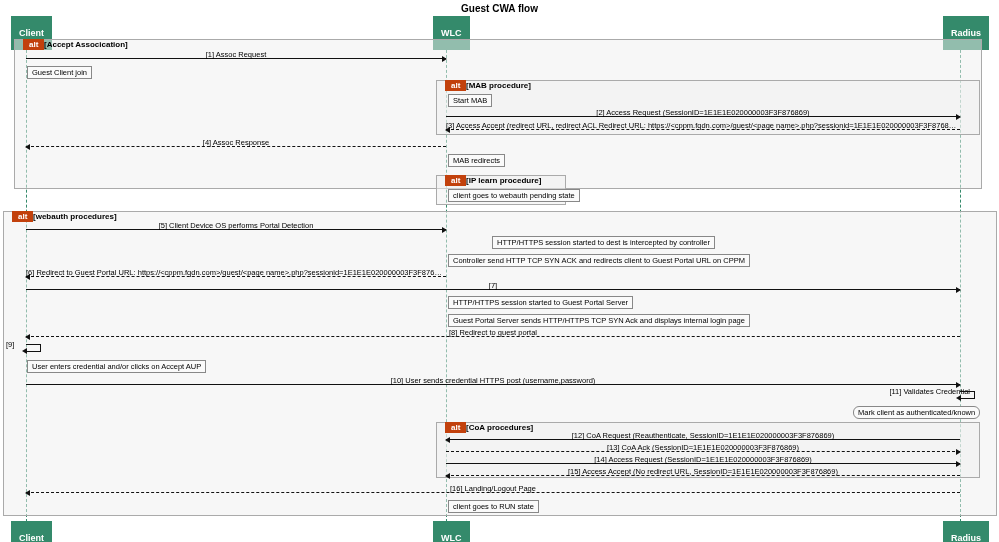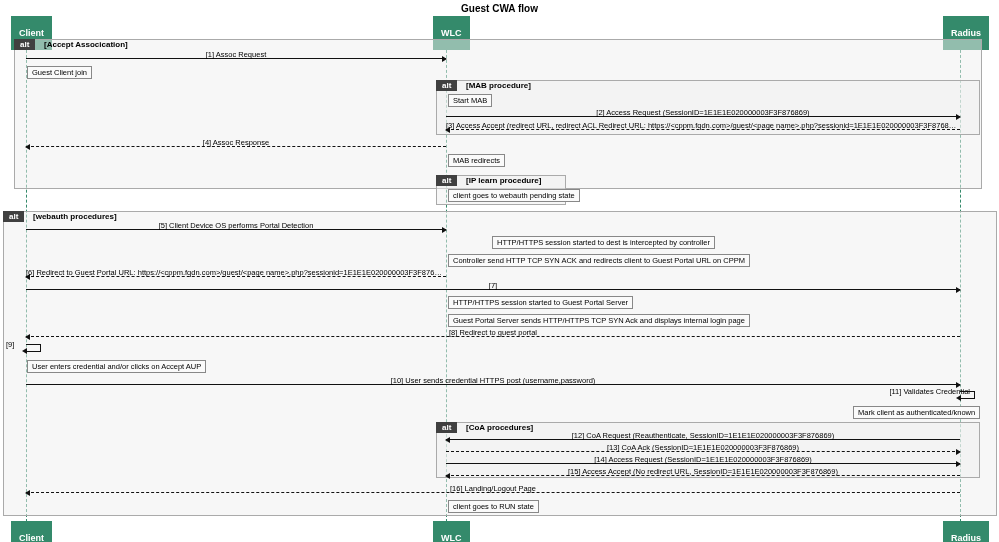--- a/index.html
+++ b/index.html
@@ -1,21 +1,21 @@
 <!DOCTYPE html>
 <html><head>
 <meta charset="utf-8">
 <style>
   * { box-sizing: border-box; margin: 0; padding: 0; }
   body { font-family: Arial, Helvetica, sans-serif; font-size: 9px; background: #fff; width: 999px; height: 542px; position: relative; overflow: hidden; }
   .title { text-align: center; font-weight: bold; font-size: 10px; padding: 3px 0; }
   .stage { position: absolute; top: 16px; left: 0; width: 999px; height: 520px; }
   .participant { position: absolute; background: #348a6b; color: #fff; padding: 12px 8px; font-size: 9px; font-weight: bold; }
   .lifeline { position: absolute; border-left: 1px dashed #348a6b; top: 14px; bottom: 14px; }
-  .alt-tag { position: absolute; background: #404040; color: #fff; font-size: 8px; padding: 1px 6px; font-weight: bold; }
+  .alt-tag { position: absolute; background: #c2410c; color: #fff; font-size: 8px; padding: 1px 6px; font-weight: bold; margin-left: 9px; }
   .alt-label { position: absolute; font-size: 8px; font-weight: bold; }
   .alt-frame { position: absolute; border: 1px solid #aaa; background: rgba(240,240,240,0.5); }
   .msg { position: absolute; border-top: 1px solid #111; height: 1px; }
   .msg.dashed { border-top: 1px dashed #111; }
   .msg-label { position: absolute; font-size: 7.5px; white-space: nowrap; text-align: center; }
   .arrow-r::after { content: ""; position: absolute; right: -1px; top: -3px; border-left: 5px solid #111; border-top: 3px solid transparent; border-bottom: 3px solid transparent; }
   .arrow-l::after { content: ""; position: absolute; left: -1px; top: -3px; border-right: 5px solid #111; border-top: 3px solid transparent; border-bottom: 3px solid transparent; }
   .note { position: absolute; border: 1px solid #888; background: #fafafa; padding: 1px 4px; font-size: 7.5px; }
   .self-arrow { position: absolute; border: 1px solid #111; border-left: none; width: 15px; }
   .self-arrow::after { content: ""; position: absolute; left: -4px; bottom: -3px; border-right: 5px solid #111; border-top: 3px solid transparent; border-bottom: 3px solid transparent; }
@@ -92,21 +92,21 @@
   <div class="self-arrow" style="left:26px; top:328px; height:8px;"></div>
 
   <div class="note" style="left:27px; top:344px;">User enters credential and/or clicks on Accept AUP</div>
 
   <div class="msg arrow-r" style="left:26px; top:368px; width:934px;"></div>
   <div class="msg-label" style="left:26px; top:360px; width:934px;">[10] User sends credential HTTPS post (username,password)</div>
 
   <div class="msg-label" style="left:870px; top:371px; width:100px; text-align:right;">[11] Validates Credential</div>
   <div class="self-arrow" style="left:960px; top:375px; height:8px;"></div>
 
-  <div class="note" style="left:853px; top:390px;">Mark client as authenticated/known</div>
+  <div class="note" style="left:853px; top:390px;border-radius:6px;">Mark client as authenticated/known</div>
 
   <div class="alt-frame" style="left:436px; top:406px; width:544px; height:56px;"></div>
   <div class="alt-tag" style="left:436px; top:406px;">alt</div>
   <div class="alt-label" style="left:466px; top:407px;">[CoA procedures]</div>
 
   <div class="msg arrow-l" style="left:446px; top:423px; width:514px;"></div>
   <div class="msg-label" style="left:446px; top:415px; width:514px;">[12] CoA Request (Reauthenticate, SessionID=1E1E1E020000003F3F876869)</div>
 
   <div class="msg dashed arrow-r" style="left:446px; top:435px; width:514px;"></div>
   <div class="msg-label" style="left:446px; top:427px; width:514px;">[13] CoA Ack (SessionID=1E1E1E020000003F3F876869)</div>

